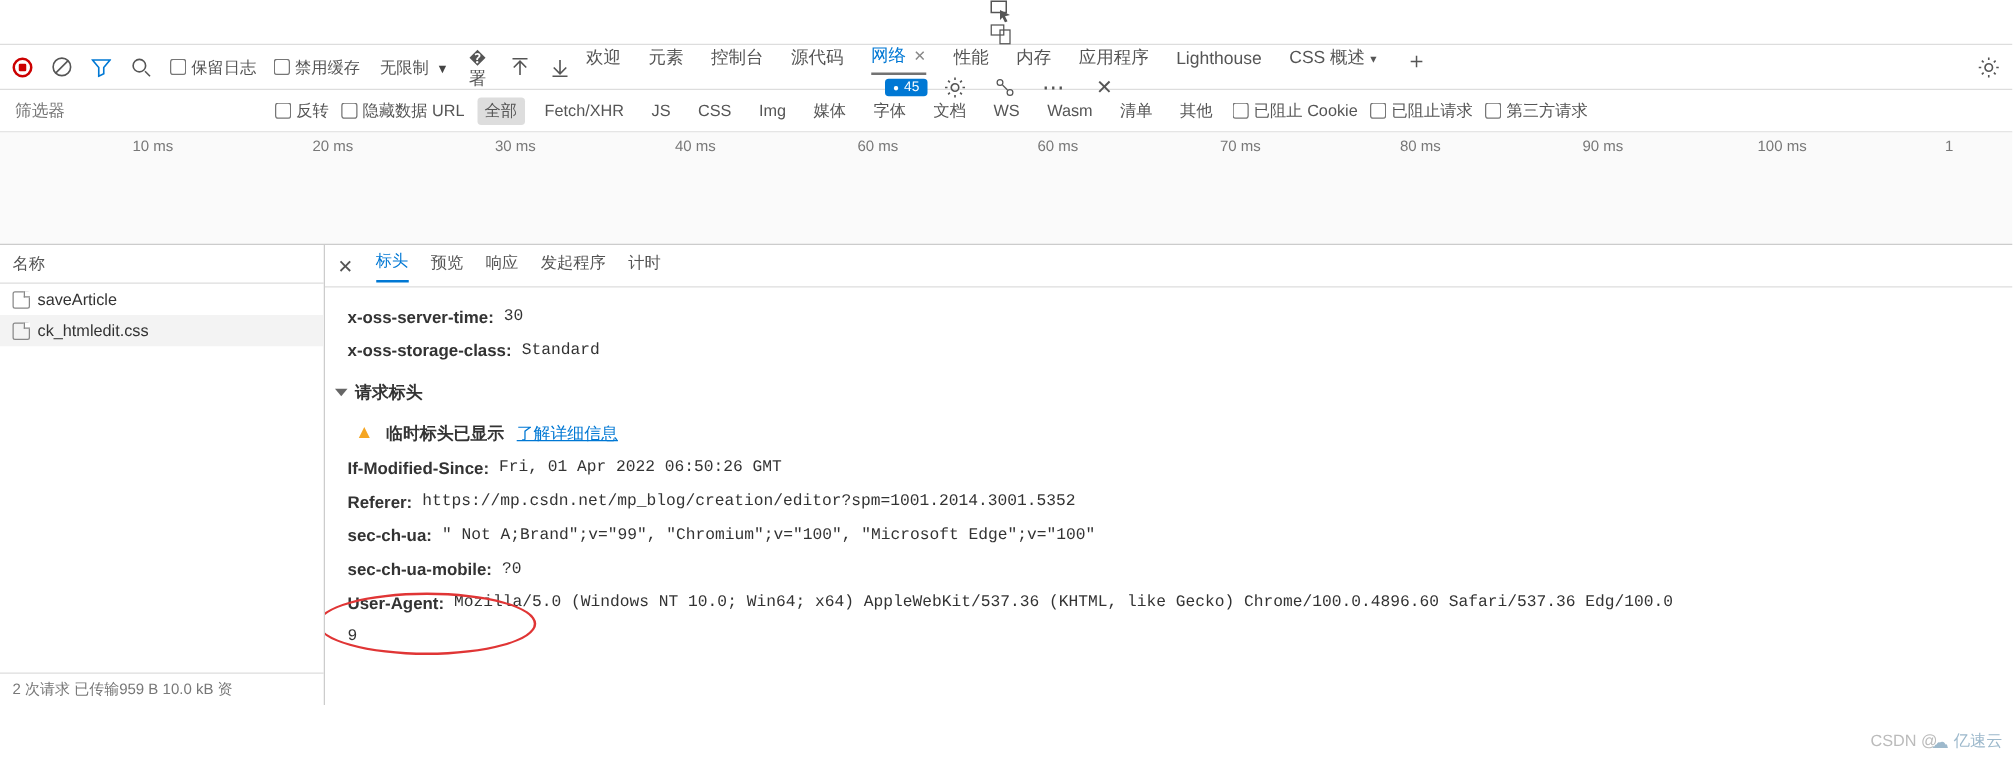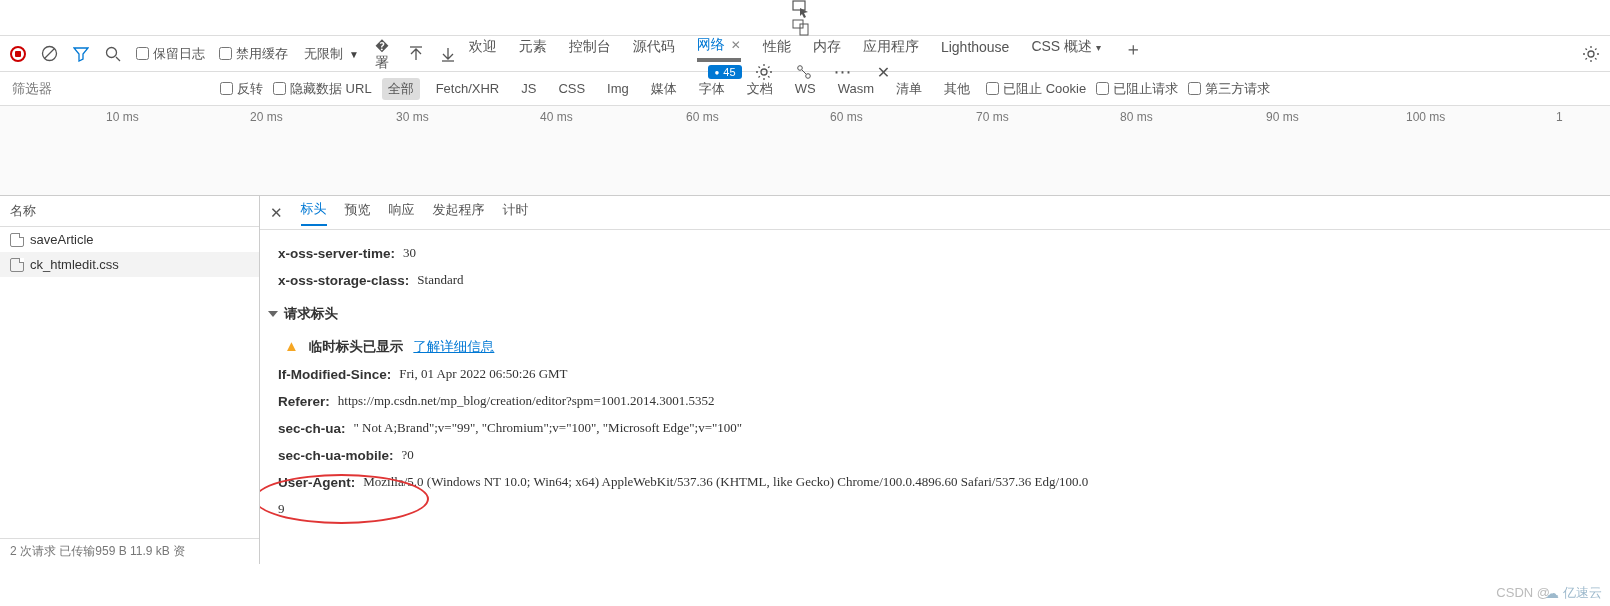--- a/index.html
+++ b/index.html
@@ -1,21 +1,21 @@
 <!DOCTYPE html>
 <html><head>
 <meta charset="utf-8">
 <style>
 * { margin: 0; padding: 0; box-sizing: border-box; }
 body { font-family: "Segoe UI", Arial, sans-serif; font-size: 13px; color: #333; background: #fff; width: 1610px; height: 606px; overflow: hidden; position: relative; }
 .topbar { display: flex; align-items: center; height: 36px; border-bottom: 1px solid #ddd; padding: 0 10px; flex-direction: column; }
 .topbar .icon { width: 20px; height: 20px; margin-right: 8px; display: flex; align-items: center; justify-content: center; color: #555; }
 .tabs { display: flex; flex: 1; gap: 22px; margin-left: 10px; font-size: 14px; color: #555; align-items: center; }
 .tab { padding-bottom: 4px; cursor: pointer; position: relative; }
-.tab.active { color: #0078d4; border-bottom: 4px solid #737373; font-weight: 500; }
+.tab.active { color: #0078d4; border-bottom: 2px solid #737373; font-weight: 500; }
 .tab .close { margin-left: 6px; color: #888; font-size: 12px; }
 .top-right { display: flex; align-items: center; gap: 12px; }
 .badge { background: #0078d4; color: #fff; border-radius: 3px; padding: 1px 6px; font-size: 11px; display: flex; align-items: center; gap: 4px; }
 .badge::before { content: "●"; font-size: 8px; }
 .toolbar { display: flex; align-items: center; height: 36px; border-bottom: 1px solid #ddd; padding: 0 10px; gap: 14px; color: #555; }
 .toolbar .icon { width: 18px; height: 18px; display: flex; align-items: center; justify-content: center; cursor: pointer; }
 .record-btn { width: 16px; height: 16px; border: 2px solid #c00; border-radius: 50%; display: flex; align-items: center; justify-content: center; }
 .record-btn::after { content: ""; width: 6px; height: 6px; background: #c00; border-radius: 1px; }
 .toolbar label { display: flex; align-items: center; gap: 4px; }
 .toolbar input[type=checkbox] { accent-color: #555; }
@@ -38,21 +38,21 @@
 .file-icon::after { content: ""; position: absolute; top: -1px; right: -1px; width: 4px; height: 4px; border-bottom: 1px solid #888; border-left: 1px solid #888; background: #fff; }
 .status-line { border-top: 1px solid #ddd; padding: 4px 10px; font-size: 12px; color: #777; white-space: nowrap; overflow: hidden; }
 .content { flex: 1; display: flex; flex-direction: column; }
 .content-tabs { display: flex; align-items: center; gap: 18px; border-bottom: 1px solid #ddd; padding: 0 10px; height: 34px; font-size: 13px; color: #555; }
 .content-tabs .close { cursor: pointer; font-size: 15px; color: #555; }
 .content-tab { padding-bottom: 6px; cursor: pointer; }
 .content-tab.active { color: #0078d4; border-bottom: 2px solid #0078d4; }
 .headers { padding: 10px 18px; font-size: 13.5px; line-height: 2.0; font-family: "Segoe UI", Arial, sans-serif; overflow: auto; position: relative; }
 .headers .kv { display: flex; gap: 8px; flex-wrap: wrap; }
 .headers .k { font-weight: 700; }
-.headers .v { font-family: Liberation Serif, serif; font-size: 13px; }
+.headers .v { font-family: Liberation Mono, monospace; font-size: 13px; }
 .section-title { display: flex; align-items: center; gap: 6px; font-weight: 600; color: #333; margin: 6px 0 4px 0; }
 .disclosure { display: inline-block; width: 0; height: 0; border-left: 5px solid transparent; border-right: 5px solid transparent; border-top: 6px solid #666; }
 .warn { display: flex; align-items: center; gap: 10px; padding-left: 6px; }
 .warn-icon { color: #f5a623; font-size: 15px; }
 .learn-more { color: #0078d4; text-decoration: underline; cursor: pointer; }
 .sel-arrow { margin-left: 6px; color: #444; font-size: 10px; }
 .annot { position: absolute; border: 2px solid #e03535; border-radius: 50%; width: 175px; height: 50px; pointer-events: none; }
 .watermark { position: absolute; bottom: 6px; right: 60px; color: #bbb; font-size: 13px; }
 .watermark2 { position: absolute; bottom: 4px; right: 8px; display: flex; align-items: center; gap: 4px; color: #9db9cc; font-size: 13px; }
 .wificon, .cloud { font-size: 14px; }
@@ -215,21 +215,21 @@
     <div class="name-list">
       <div class="name-item">
         <span class="file-icon"></span>
         <span>saveArticle</span>
       </div>
       <div class="name-item selected">
         <span class="file-icon"></span>
         <span>ck_htmledit.css</span>
       </div>
     </div>
-    <div class="status-line">2 次请求  已传输959 B  11.9 kB 资</div>
+    <div class="status-line">2 次请求  已传输959 B  10.0 kB 资</div>
   </div>
 
   <div class="content">
     <div class="content-tabs">
       <span class="close">✕</span>
       <span class="content-tab active">标头</span>
       <span class="content-tab">预览</span>
       <span class="content-tab">响应</span>
       <span class="content-tab">发起程序</span>
       <span class="content-tab">计时</span>

